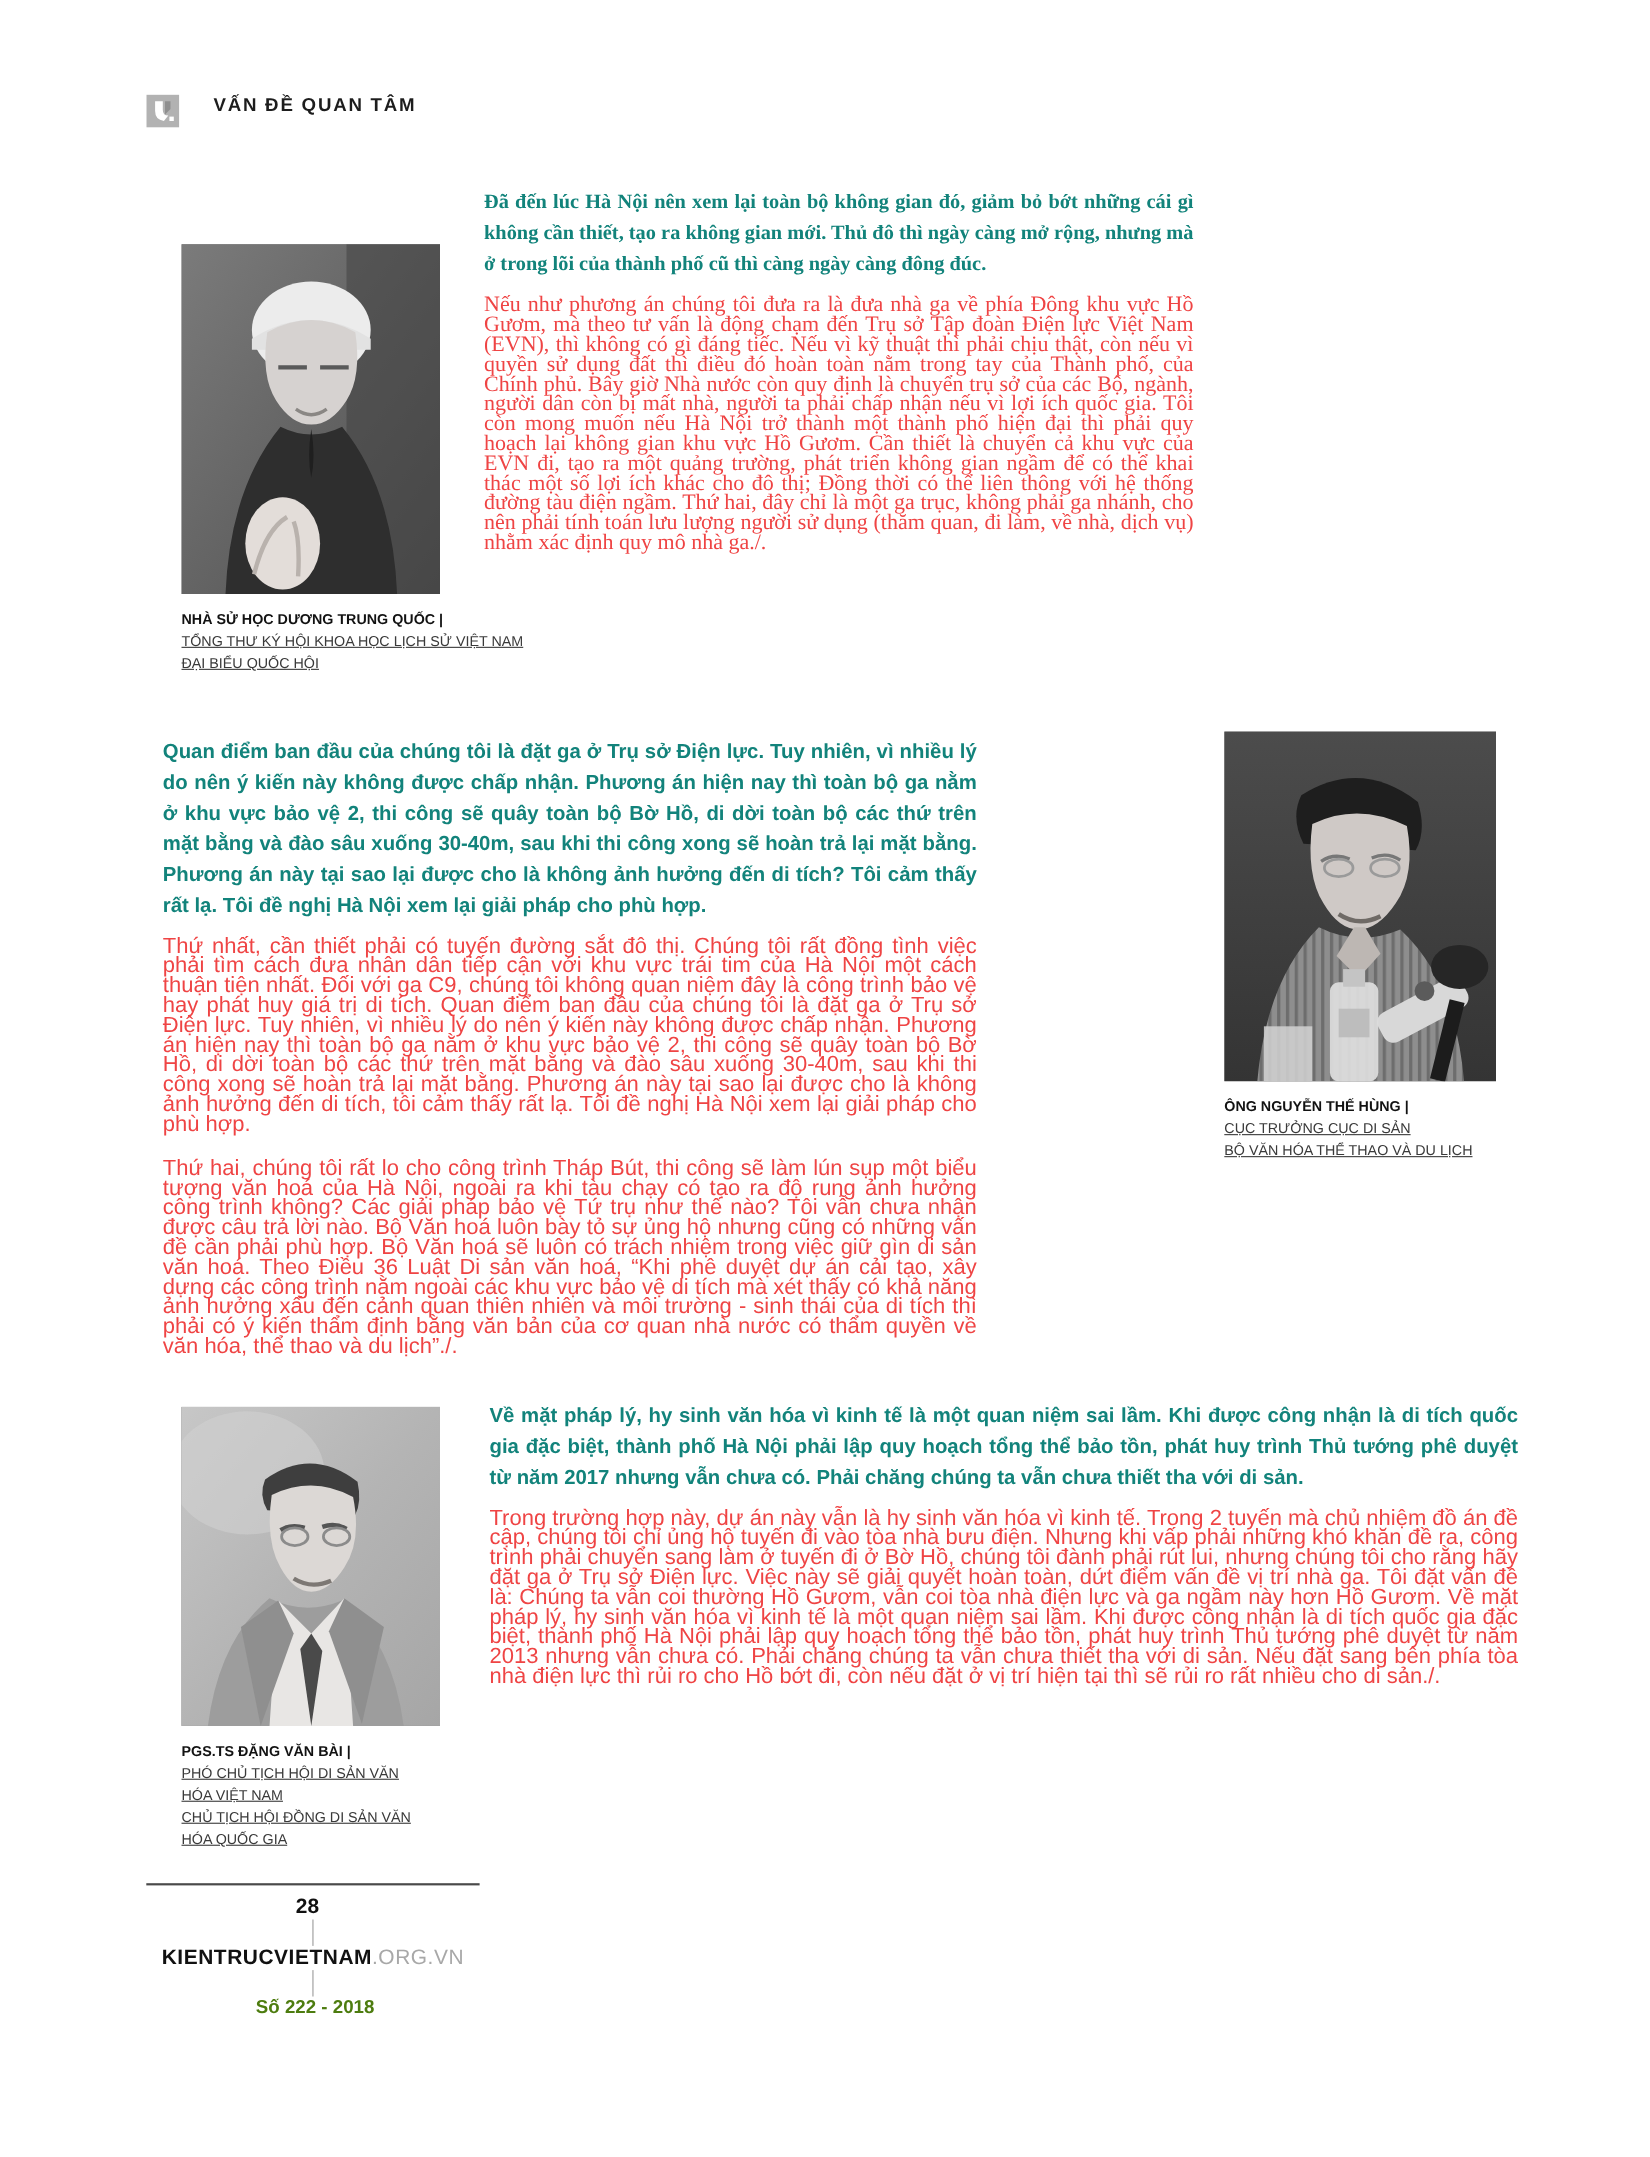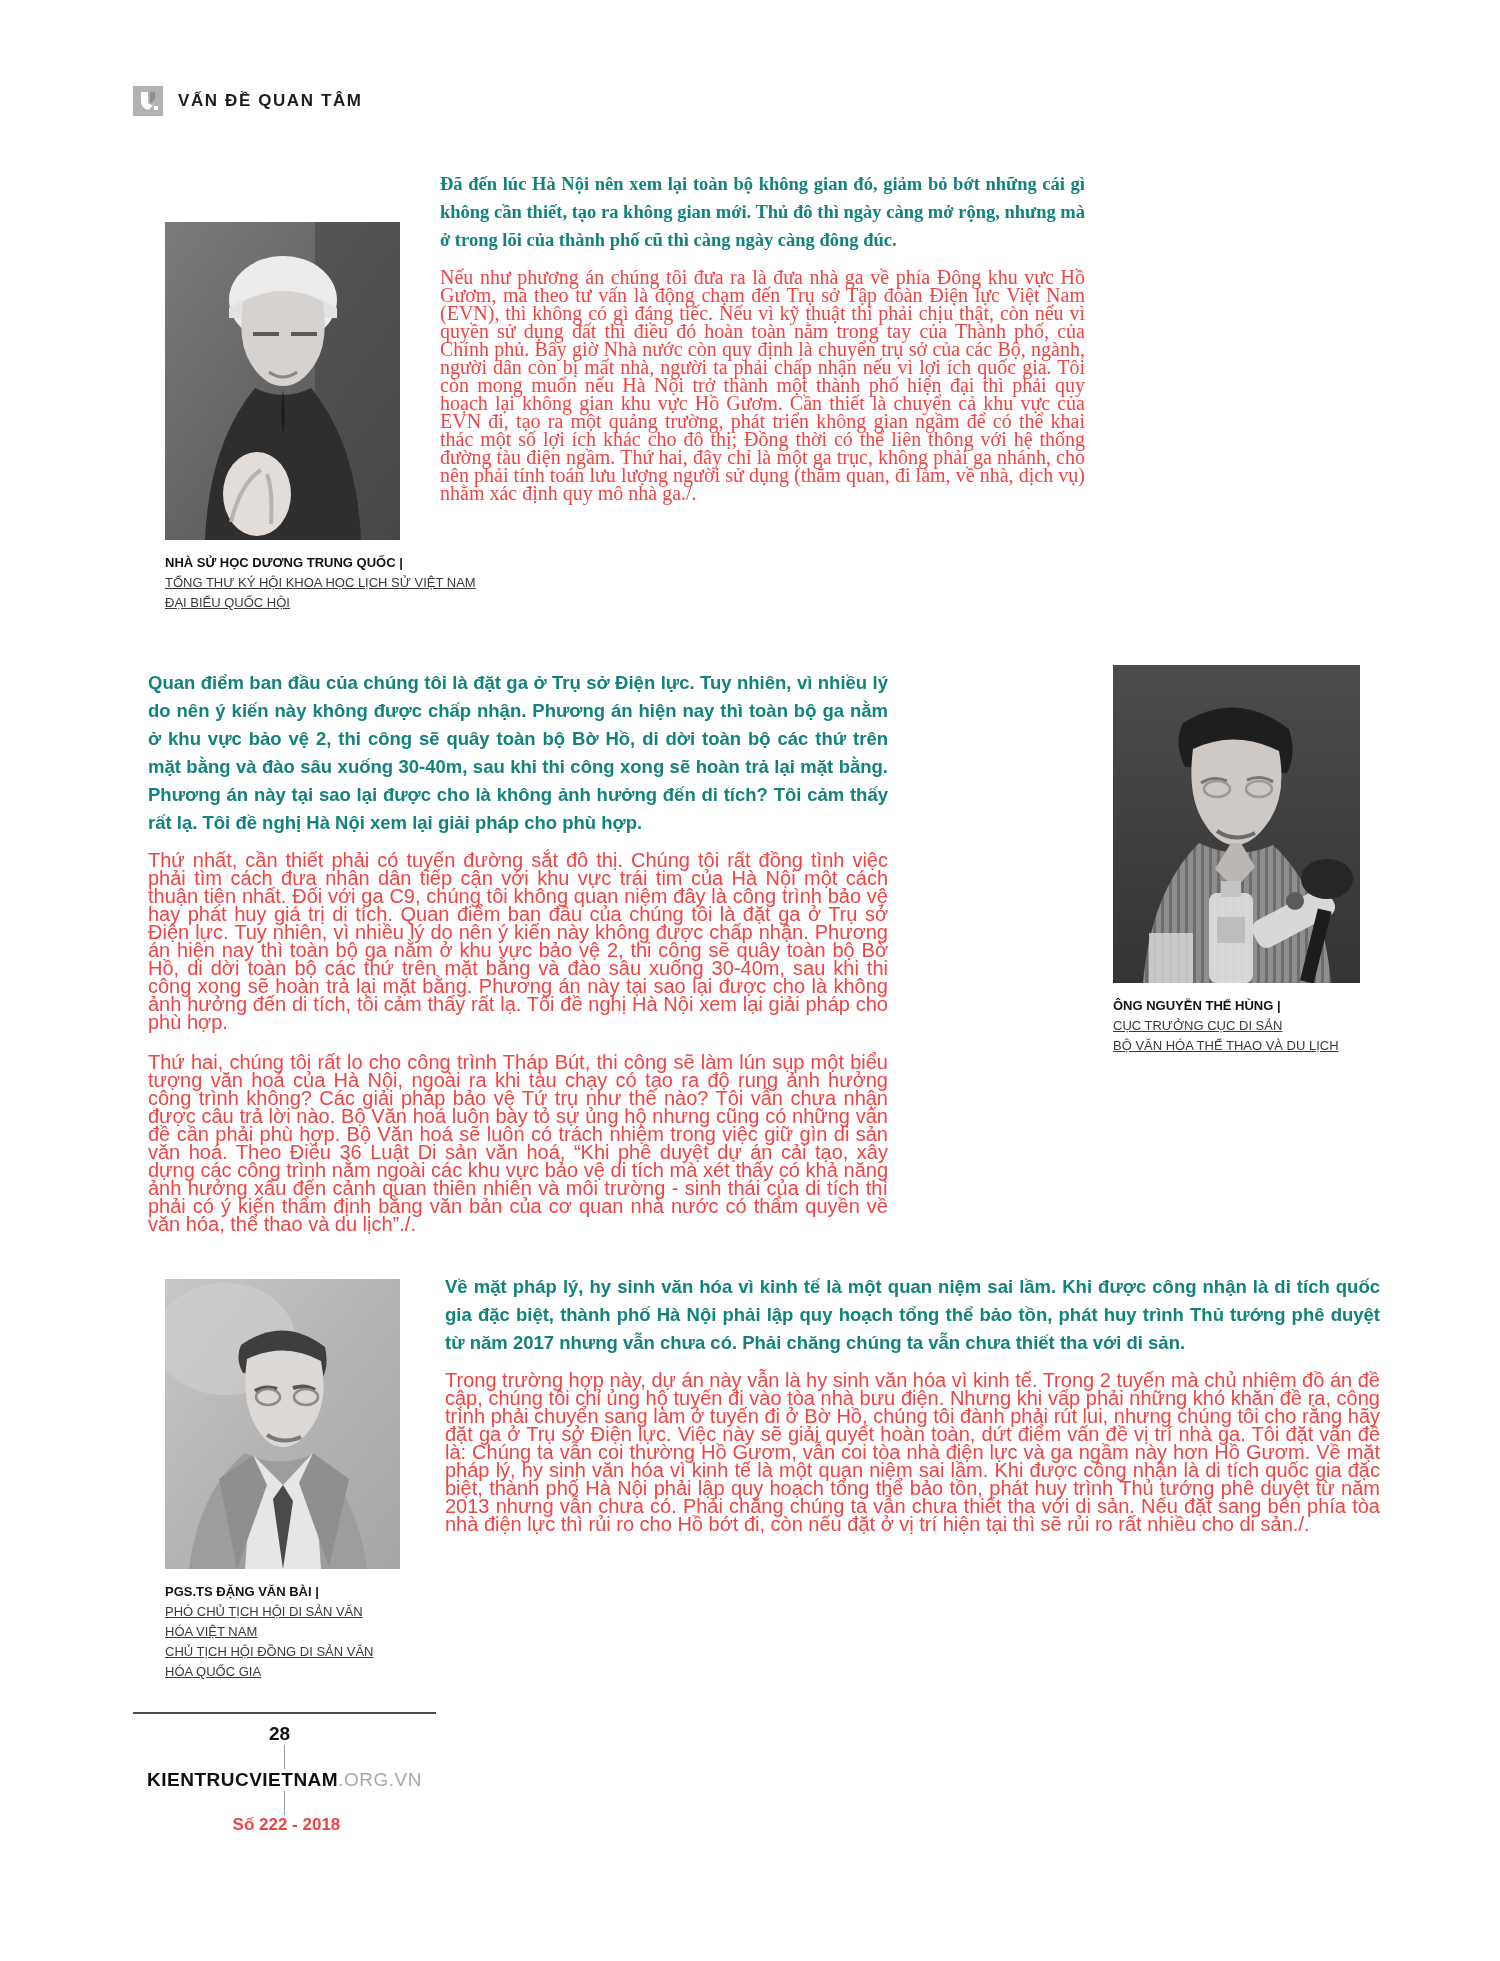--- a/index.html
+++ b/index.html
@@ -7,21 +7,21 @@
     position:relative;
     width:1500px;
     min-height:1961px;
     margin:0 auto;
     background:#ffffff;
     font-family:"Liberation Sans", sans-serif;
     color:#2b2627;
     overflow:hidden;
   }
   
-  .header{position:absolute;left:133px;top:86px;display:flex;align-items:center;gap:15px;}
+  .header{position:absolute;left:133px;top:86px;display:flex;align-items:flex-start;gap:31px;}
   .logo{width:30px;height:30px;display:block;}
   .header-title{font-size:17px;font-weight:bold;letter-spacing:1.6px;color:#1d1d1d;}
 
   
   .content{position:absolute;left:133px;top:170px;width:1247px;display:flex;flex-direction:column;}
 
   .section{display:flex;align-items:flex-start;}
   .photo-col{flex:none;display:flex;flex-direction:column;}
   .photo-frame{display:block;background:#777;}
   .caption{margin-top:12px;}
@@ -72,21 +72,21 @@
     border-top:2px solid #4a4a4a;
     padding-top:9px;
     gap:0;
     flex-direction:column;
   }
   .footer .page-num{font-size:19px;font-weight:bold;color:#111;padding:0 16px 0 6px;}
   .footer .vdiv{width:1px;height:24px;background:#9a9a9a;}
   .footer .brand{padding:0 14px;font-size:19px;letter-spacing:.5px;}
   .footer .brand b{color:#111;}
   .footer .brand span{color:#a8a8a8;}
-  .footer .issue{padding:0 10px 0 14px;font-size:17px;font-weight:bold;color:#ef4444;}
+  .footer .issue{padding:0 10px 0 14px;font-size:17px;font-weight:bold;color:#4d7c0f;}
 </style>
 </head>
 <body>
 
 <div class="page">
 
   <div class="header">
     <svg class="logo" viewBox="0 0 30 30">
       <rect x="0" y="0" width="30" height="30" fill="#b2b2b2"></rect>
       <path d="M8 6 h7 v8 q0 5 5 5 l-4 5 q-8 -1 -8 -9 z" fill="#ffffff"></path>

